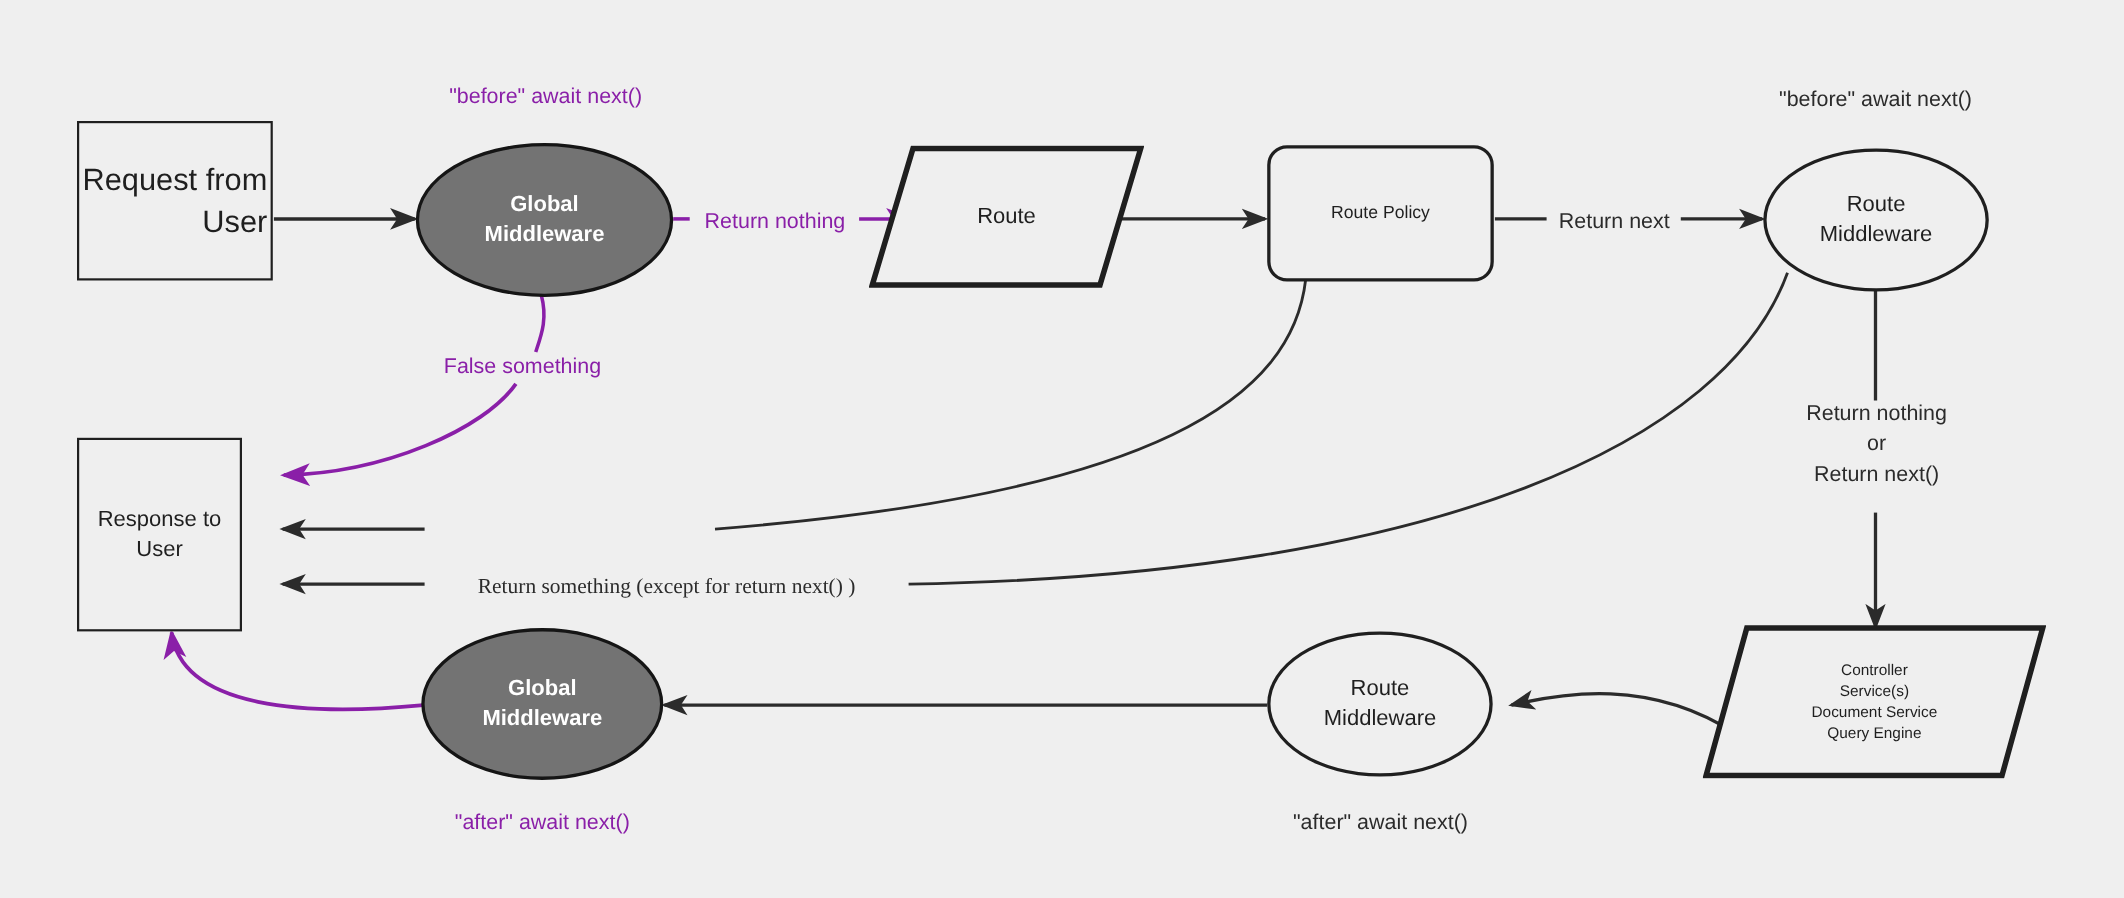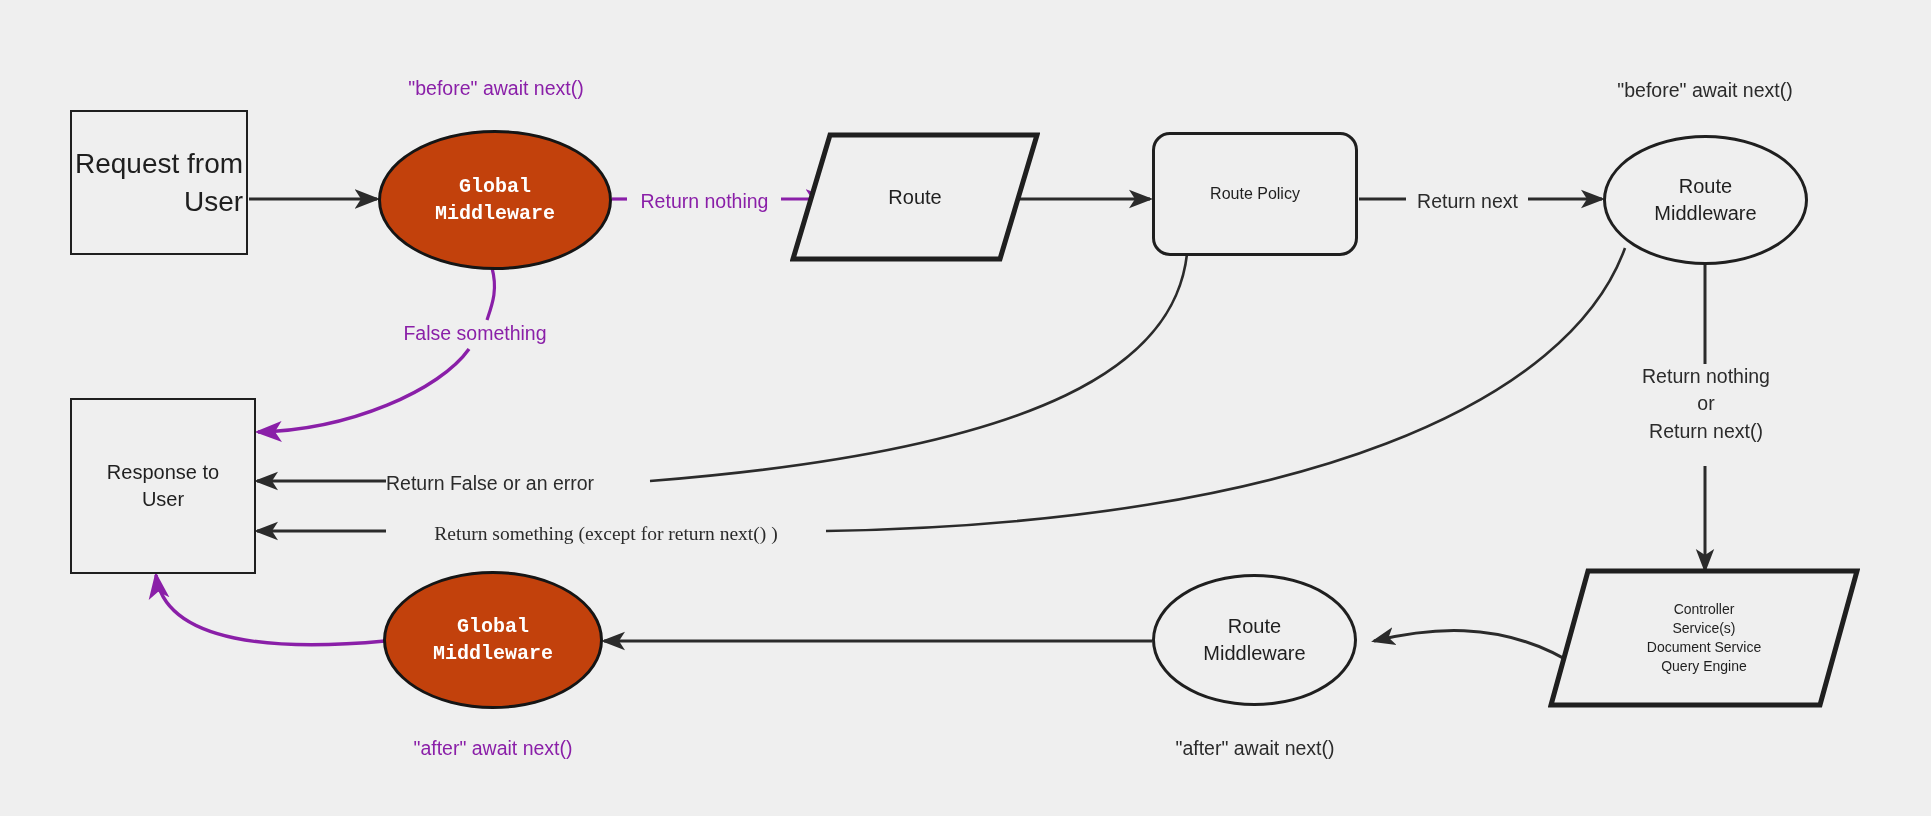--- a/index.html
+++ b/index.html
@@ -45,23 +45,22 @@
     background: #efefef;
     border-radius: 18px;
   }
   
   .shape-ellipse {
     border: 3px solid #1f1f1f;
     background: #efefef;
     border-radius: 50%;
   }
   .shape-ellipse.filled {
-    background: #c2410c;
+    background: #737373;
     border-color: #151515;
-    font-family: Liberation Mono, monospace;
   }
   .filled .node-label {
     color: #ffffff;
     font-weight: bold;
   }
   
   .shape-para {
     background: transparent;
   }
   .shape-para .para-body {
@@ -166,21 +165,21 @@
   <div class="node shape-ellipse" style="left:1152px; top:574px; width:205px; height:132px;">
     <span class="node-label dark" style="font-size:20px;">Route
 Middleware</span>
   </div>
 
   <div class="node shape-ellipse filled" style="left:383px; top:571px; width:220px; height:138px;">
     <span class="node-label" style="font-size:20px;">Global
 Middleware</span>
   </div>
 
-  <div class="node shape-rect" style="left:70px; top:398px; width:186px; height:176px;">
+  <div class="node shape-rect" style="left:70px; top:398px; width:150px; height:176px;">
     <span class="node-label dark" style="font-size:20px;">Response to
 User</span>
   </div>
 
   <div class="edge-label purple" style="left:336px; top:75px; width:320px;">"before" await next()</div>
 
   <div class="edge-label" style="left:1545px; top:77px; width:320px;">"before" await next()</div>
 
   <div class="edge-label purple" style="left:333px; top:735px; width:320px;">"after" await next()</div>
 
@@ -189,17 +188,16 @@
   <div class="edge-label purple" style="left:627px; top:188px; width:155px;">Return nothing</div>
 
   <div class="edge-label purple" style="left:385px; top:320px; width:180px;">False something</div>
 
   <div class="edge-label" style="left:1410px; top:188px; width:115px;">Return next</div>
 
   <div class="edge-label" style="left:1595px; top:363px; width:222px;">Return nothing
 or
 Return next()</div>
 
-  <div class="edge-label" style="left:386px; top:470px; width:262px; text-align:left;">Return False or an error</div>
 
   <div class="edge-label" style="left:386px; top:520px; width:440px; text-align:center;font-family:Liberation Serif, serif;">Return something (except for return next() )</div>
 
 </div>
 
 </body></html>

